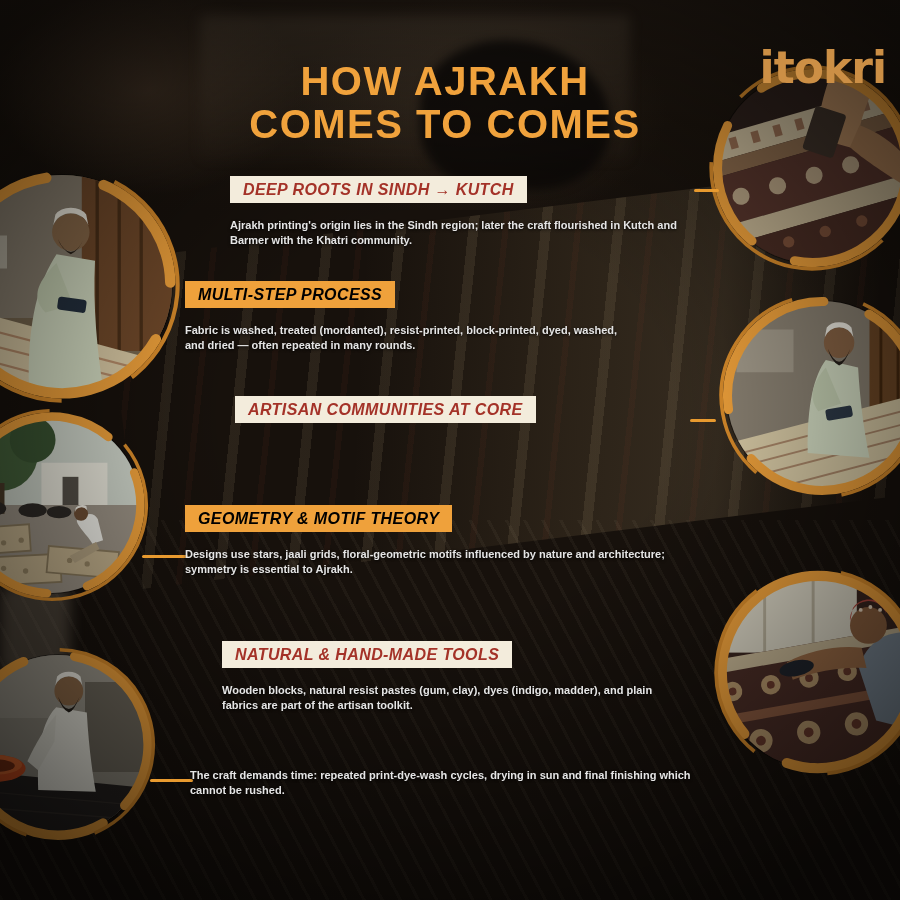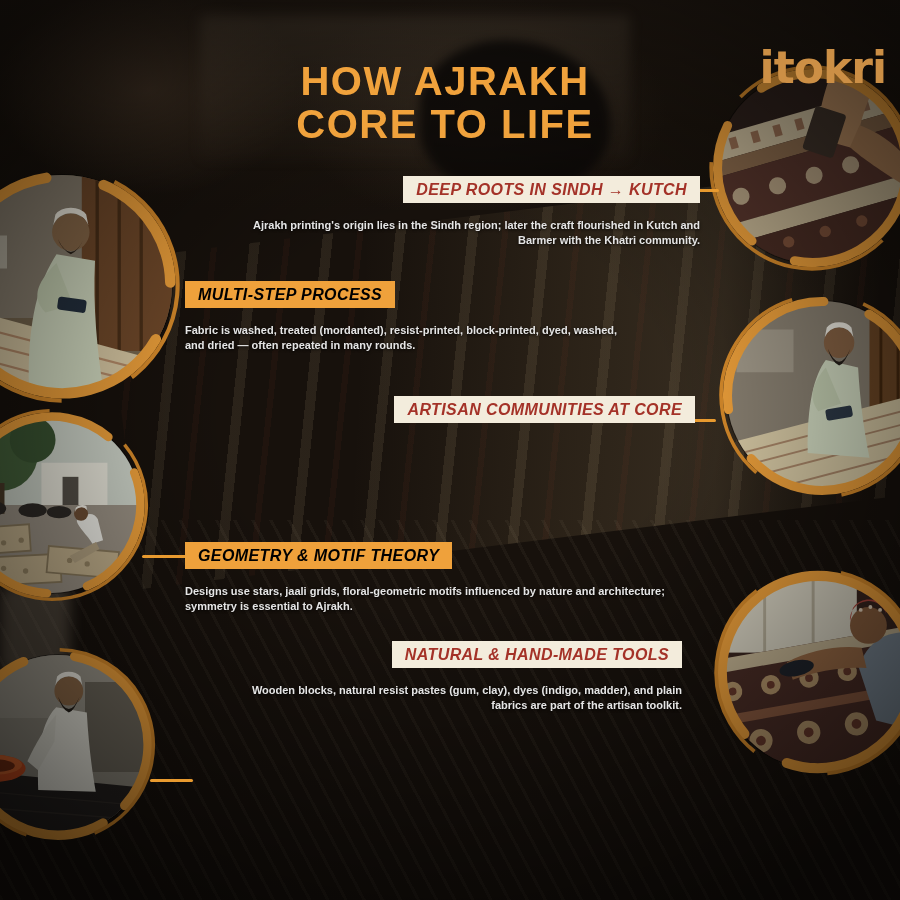--- a/index.html
+++ b/index.html
@@ -53,37 +53,37 @@
     text-align:center;color:#f0a23c;font-weight:800;
     font-size:40px;line-height:43px;letter-spacing:1.5px;
   }
   .logo{
     position:absolute;right:14px;top:42px;
     color:#cc8f45;font-weight:bold;font-size:44px;letter-spacing:-1px;
     font-family:"DejaVu Sans",sans-serif;
   }
   
   .sec{position:absolute;}
-  .sec.right{text-align:right;}
+  .sec.right{text-align:left;}
   .sec.left{text-align:left;}
   .badge{
     display:inline-block;padding:5px 13px 4px;
     font-style:italic;font-weight:bold;font-size:16px;letter-spacing:.4px;
     color:#a43228;white-space:nowrap;
   }
   .badge.cream{background:#f3ecdc;}
   .badge.orange{background:#efa13b;color:#000000;}
   .body-text{
     margin:15px 0 0;font-weight:bold;font-size:11px;line-height:1.38;
     color:#e5e5e5;text-shadow:0 1px 3px rgba(0,0,0,.85);
   }
   .sec1{top:176px;right:200px;width:470px;}
   .sec2{top:281px;left:185px;width:436px;}
   .sec3{top:396px;right:205px;width:460px;}
-  .sec4{top:542px;left:185px;width:480px;}
+  .sec4{top:505px;left:185px;width:480px;}
   .sec5{top:641px;right:218px;width:460px;}
   .sec6{top:753px;left:190px;width:505px;}
   .conn{position:absolute;height:3px;background:#e89a2f;border-radius:2px;}
   .conn1{top:189px;left:694px;width:25px;}
   .conn3{top:419px;left:690px;width:26px;}
   .conn4{top:555px;left:142px;width:46px;}
   .conn6{top:779px;left:150px;width:43px;}
   
   .photo{position:absolute;border-radius:50%;overflow:hidden;
          box-shadow:inset 0 0 42px rgba(0,0,0,.55), 0 0 0 1px rgba(0,0,0,.4);}
@@ -330,21 +330,21 @@
   </div>
   <svg class="ring rR3" viewBox="0 0 120 120">
     <circle cx="60" cy="60" r="52" fill="none" stroke="#efa13b" stroke-width="5.5" stroke-linecap="round" stroke-dasharray="195 28 75 30" transform="rotate(140 60 60)"></circle>
     <circle cx="60" cy="60" r="55" fill="none" stroke="#d98c2b" stroke-width="2" stroke-dasharray="110 42 100 48" transform="rotate(-30 60 60)"></circle>
   </svg>
 
   <div class="bg-vignette"></div>
 
   <h1 class="title">
     <span>HOW AJRAKH</span><br>
-    <span>CORE TO LIFE</span>
+    <span>COMES TO COMES</span>
   </h1>
   <div class="logo">itokri</div>
 
   <div class="conn conn1"></div>
   <div class="conn conn3"></div>
   <div class="conn conn4"></div>
   <div class="conn conn6"></div>
 
   <section class="sec sec1 right">
     <div class="badge cream">DEEP ROOTS IN SINDH → KUTCH</div>
@@ -364,15 +364,16 @@
     <div class="badge orange">GEOMETRY &amp; MOTIF THEORY</div>
     <p class="body-text">Designs use stars, jaali grids, floral-geometric motifs influenced by nature and architecture; symmetry is essential to Ajrakh.</p>
   </section>
 
   <section class="sec sec5 right">
     <div class="badge cream">NATURAL &amp; HAND-MADE TOOLS</div>
     <p class="body-text">Wooden blocks, natural resist pastes (gum, clay), dyes (indigo, madder), and plain fabrics are part of the artisan toolkit.</p>
   </section>
 
   <section class="sec sec6 left">
+    <p class="body-text">The craft demands time: repeated print-dye-wash cycles, drying in sun and final finishing which cannot be rushed.</p>
   </section>
 
 </div>
 
 </body></html>

